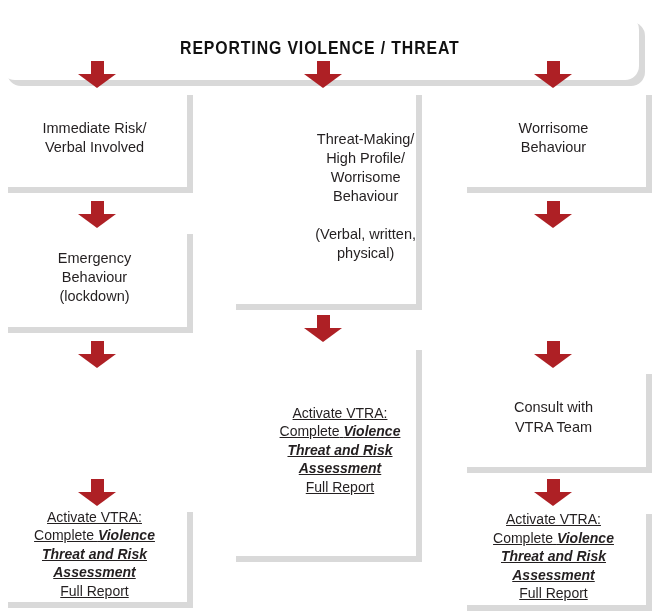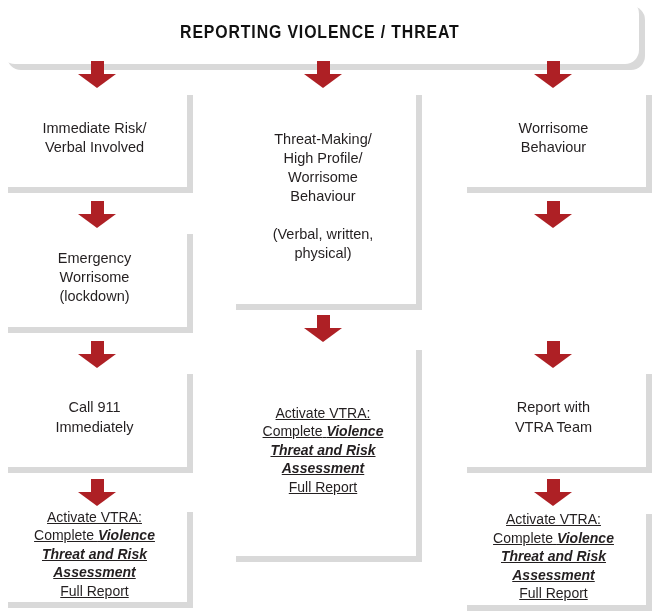--- a/index.html
+++ b/index.html
@@ -15,21 +15,21 @@
     width:654px;height:612px;
   }
   .canvas{
     position:relative;
     width:654px;height:612px;
     background:#fff;
     overflow:hidden;
     color:var(--ink);
   }
   .title-bar{
-    position:absolute;left:1px;top:0;width:638px;height:64px;
+    position:absolute;left:1px;top:16px;width:638px;height:64px;
     background:var(--box-bg);
     box-shadow:6px 6px 0 var(--shadow);
     display:flex;align-items:center;justify-content:center;border-radius:14px;
   }
   .title-bar h1{
     font-size:18px;font-weight:700;letter-spacing:1px;
     transform:scaleX(0.88);
     white-space:nowrap;
     color:#111;
   }
@@ -61,21 +61,21 @@
   }
   .arrow-stem{width:13px;height:13px;background:var(--red);}
   .arrow-head{
     width:0;height:0;
     border-left:19px solid transparent;
     border-right:19px solid transparent;
     border-top:14px solid var(--red);
   }
   
   .col-left{left:2px;width:185px;}
-  .col-mid{left:230px;width:186px;}
+  .col-mid{left:230px;width:186px;justify-content:flex-end;}
   .col-right{left:461px;width:185px;}
   .ar-left{left:78px;}
   .ar-mid{left:304px;}
   .ar-right{left:534px;}
 </style>
 </head>
 <body>
 
 <div class="canvas">
 
@@ -99,31 +99,27 @@
   <div class="box col-left" style="top:89px;height:98px">
     <div class="box-text">Immediate Risk/
 Verbal Involved</div>
   </div>
   <div class="arrow ar-left" style="top:201px">
       <div class="arrow-stem"></div>
       <div class="arrow-head"></div>
     </div>
   <div class="box col-left" style="top:228px;height:99px">
     <div class="box-text">Emergency
-Worrisome
+Behaviour
 (lockdown)</div>
   </div>
   <div class="arrow ar-left" style="top:341px">
       <div class="arrow-stem"></div>
       <div class="arrow-head"></div>
     </div>
-  <div class="box col-left" style="top:368px;height:99px">
-    <div class="box-text">Call 911
-Immediately</div>
-  </div>
   <div class="arrow ar-left" style="top:479px">
       <div class="arrow-stem"></div>
       <div class="arrow-head"></div>
     </div>
   <div class="box col-left" style="top:506px;height:96px">
     <div class="vtra-text">
         <div>Activate VTRA:</div>
         <div><span>Complete</span> <em>Violence Threat and Risk Assessment</em></div>
         <div>Full Report</div>
       </div>
@@ -156,21 +152,21 @@
   </div>
   <div class="arrow ar-right" style="top:201px">
       <div class="arrow-stem"></div>
       <div class="arrow-head"></div>
     </div>
   <div class="arrow ar-right" style="top:341px">
       <div class="arrow-stem"></div>
       <div class="arrow-head"></div>
     </div>
   <div class="box col-right" style="top:368px;height:99px">
-    <div class="box-text">Report with
+    <div class="box-text">Consult with
 VTRA Team</div>
   </div>
   <div class="arrow ar-right" style="top:479px">
       <div class="arrow-stem"></div>
       <div class="arrow-head"></div>
     </div>
   <div class="box col-right" style="top:508px;height:97px">
     <div class="vtra-text">
         <div>Activate VTRA:</div>
         <div><span>Complete</span> <em>Violence Threat and Risk Assessment</em></div>

